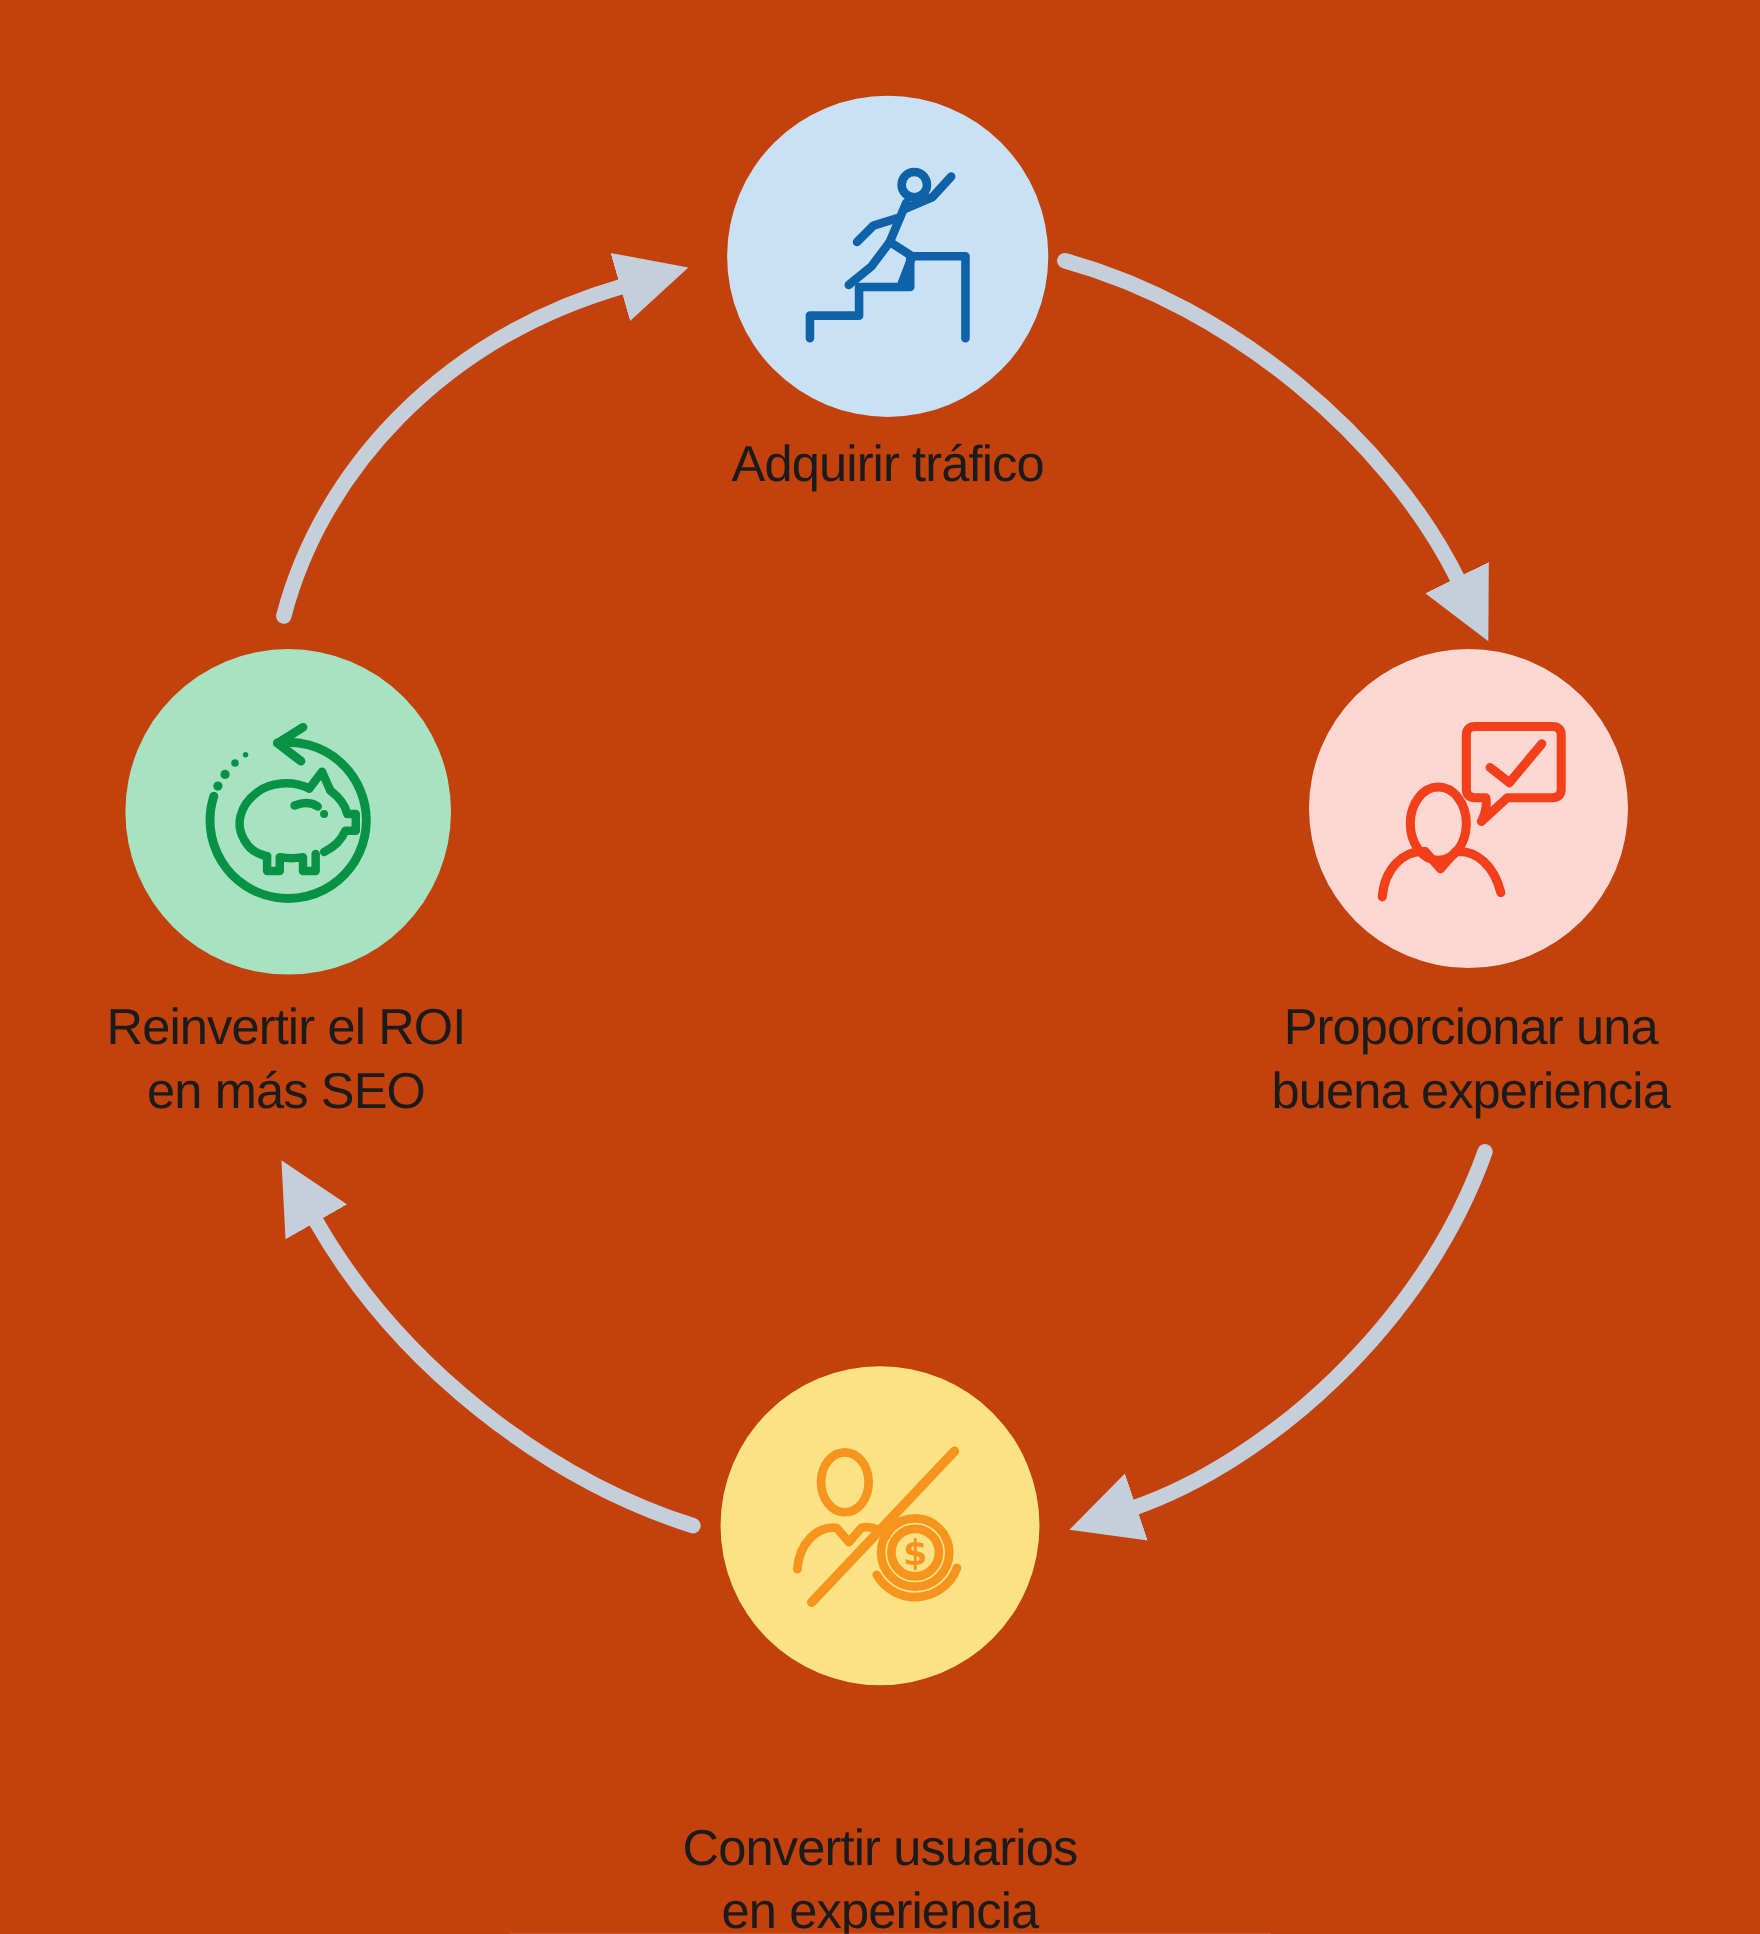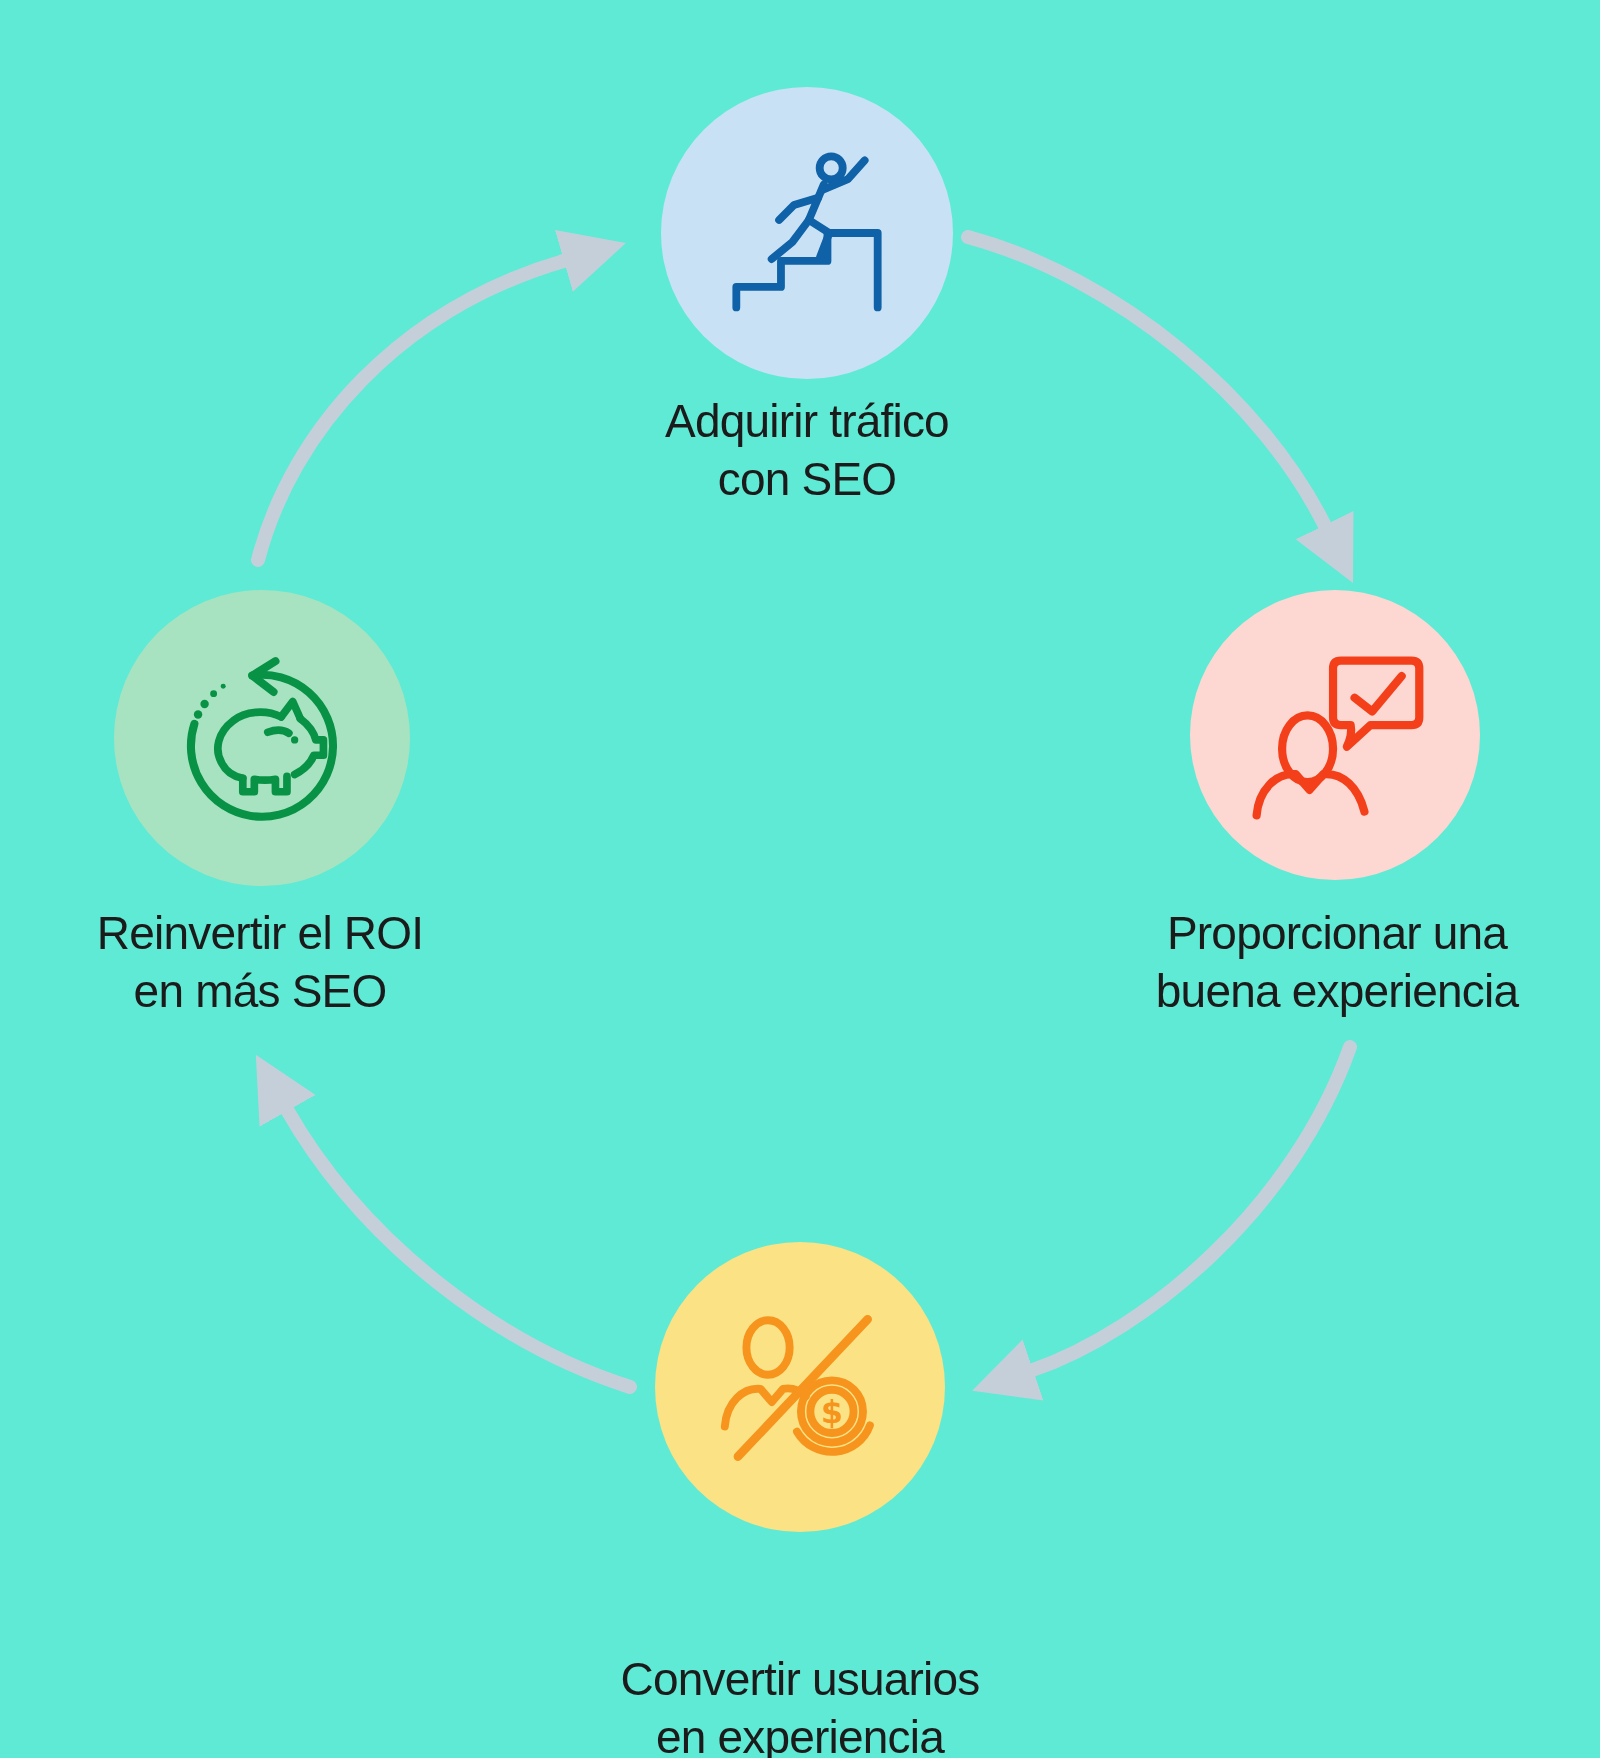--- a/index.html
+++ b/index.html
@@ -54,21 +54,21 @@
     stroke-linejoin: round;
   }
   svg text.coin-dollar {
     font-family: "DejaVu Sans", sans-serif;
     font-weight: bold;
   }
 </style>
 </head>
 <body>
 
-<div class="canvas" style="background-color: #5eead4;">
+<div class="canvas" style="background-color: #c2410c;">
 
   <svg class="arrows-layer" viewBox="0 0 1600 1758" style="color: rgb(197, 207, 218);">
     <defs>
       <marker id="ah" viewBox="0 0 10 10" refX="0.5" refY="5" markerWidth="4.6" markerHeight="4.8" markerUnits="strokeWidth" orient="auto">
         <path d="M0 0 L10 5 L0 10 Z" fill="currentColor"></path>
       </marker>
     </defs>
     <g fill="none" stroke="currentColor" stroke-width="14" stroke-linecap="round">
       <path d="M 258 560 C 292 430, 400 308, 567 260" marker-end="url(#ah)"></path>
       <path d="M 968 237 C 1118 278, 1262 398, 1326 528" marker-end="url(#ah)"></path>
@@ -85,21 +85,20 @@
         <path d="M59 24 L51 43"></path>
         <path d="M58 27 L72 21 L81 11"></path>
         <path d="M56 31 L43 35 L35 43"></path>
         <path d="M51 43 L62 50 L57 63"></path>
         <path d="M51 43 L42 55 L31 64"></path>
       </g>
     </svg>
   </div>
   <div class="node-label acquire">
     <div>Adquirir tráfico</div>
-    <div>con SEO</div>
   </div>
 
   <div class="node-circle experience" style="background-color: rgb(253, 216, 211);">
     <svg width="196" height="196" viewBox="0 0 100 100" style="color: rgb(244, 64, 26);">
       <g class="icon-stroke" stroke-width="4.2">
         <ellipse cx="36" cy="57" rx="13" ry="17"></ellipse>
         <path d="M10 91 C11 78 20 69 30 70 L37 78 L44 70 C54 69 62 77 65 89"></path>
         <path d="M53 12 H89 Q93 12 93 16 V41 Q93 45 89 45 H68 L56 56 Q59 50 58 45 H53 Q49 45 49 41 V16 Q49 12 53 12"></path>
         <path d="M60 31 L69 38 L84 20"></path>
       </g>

